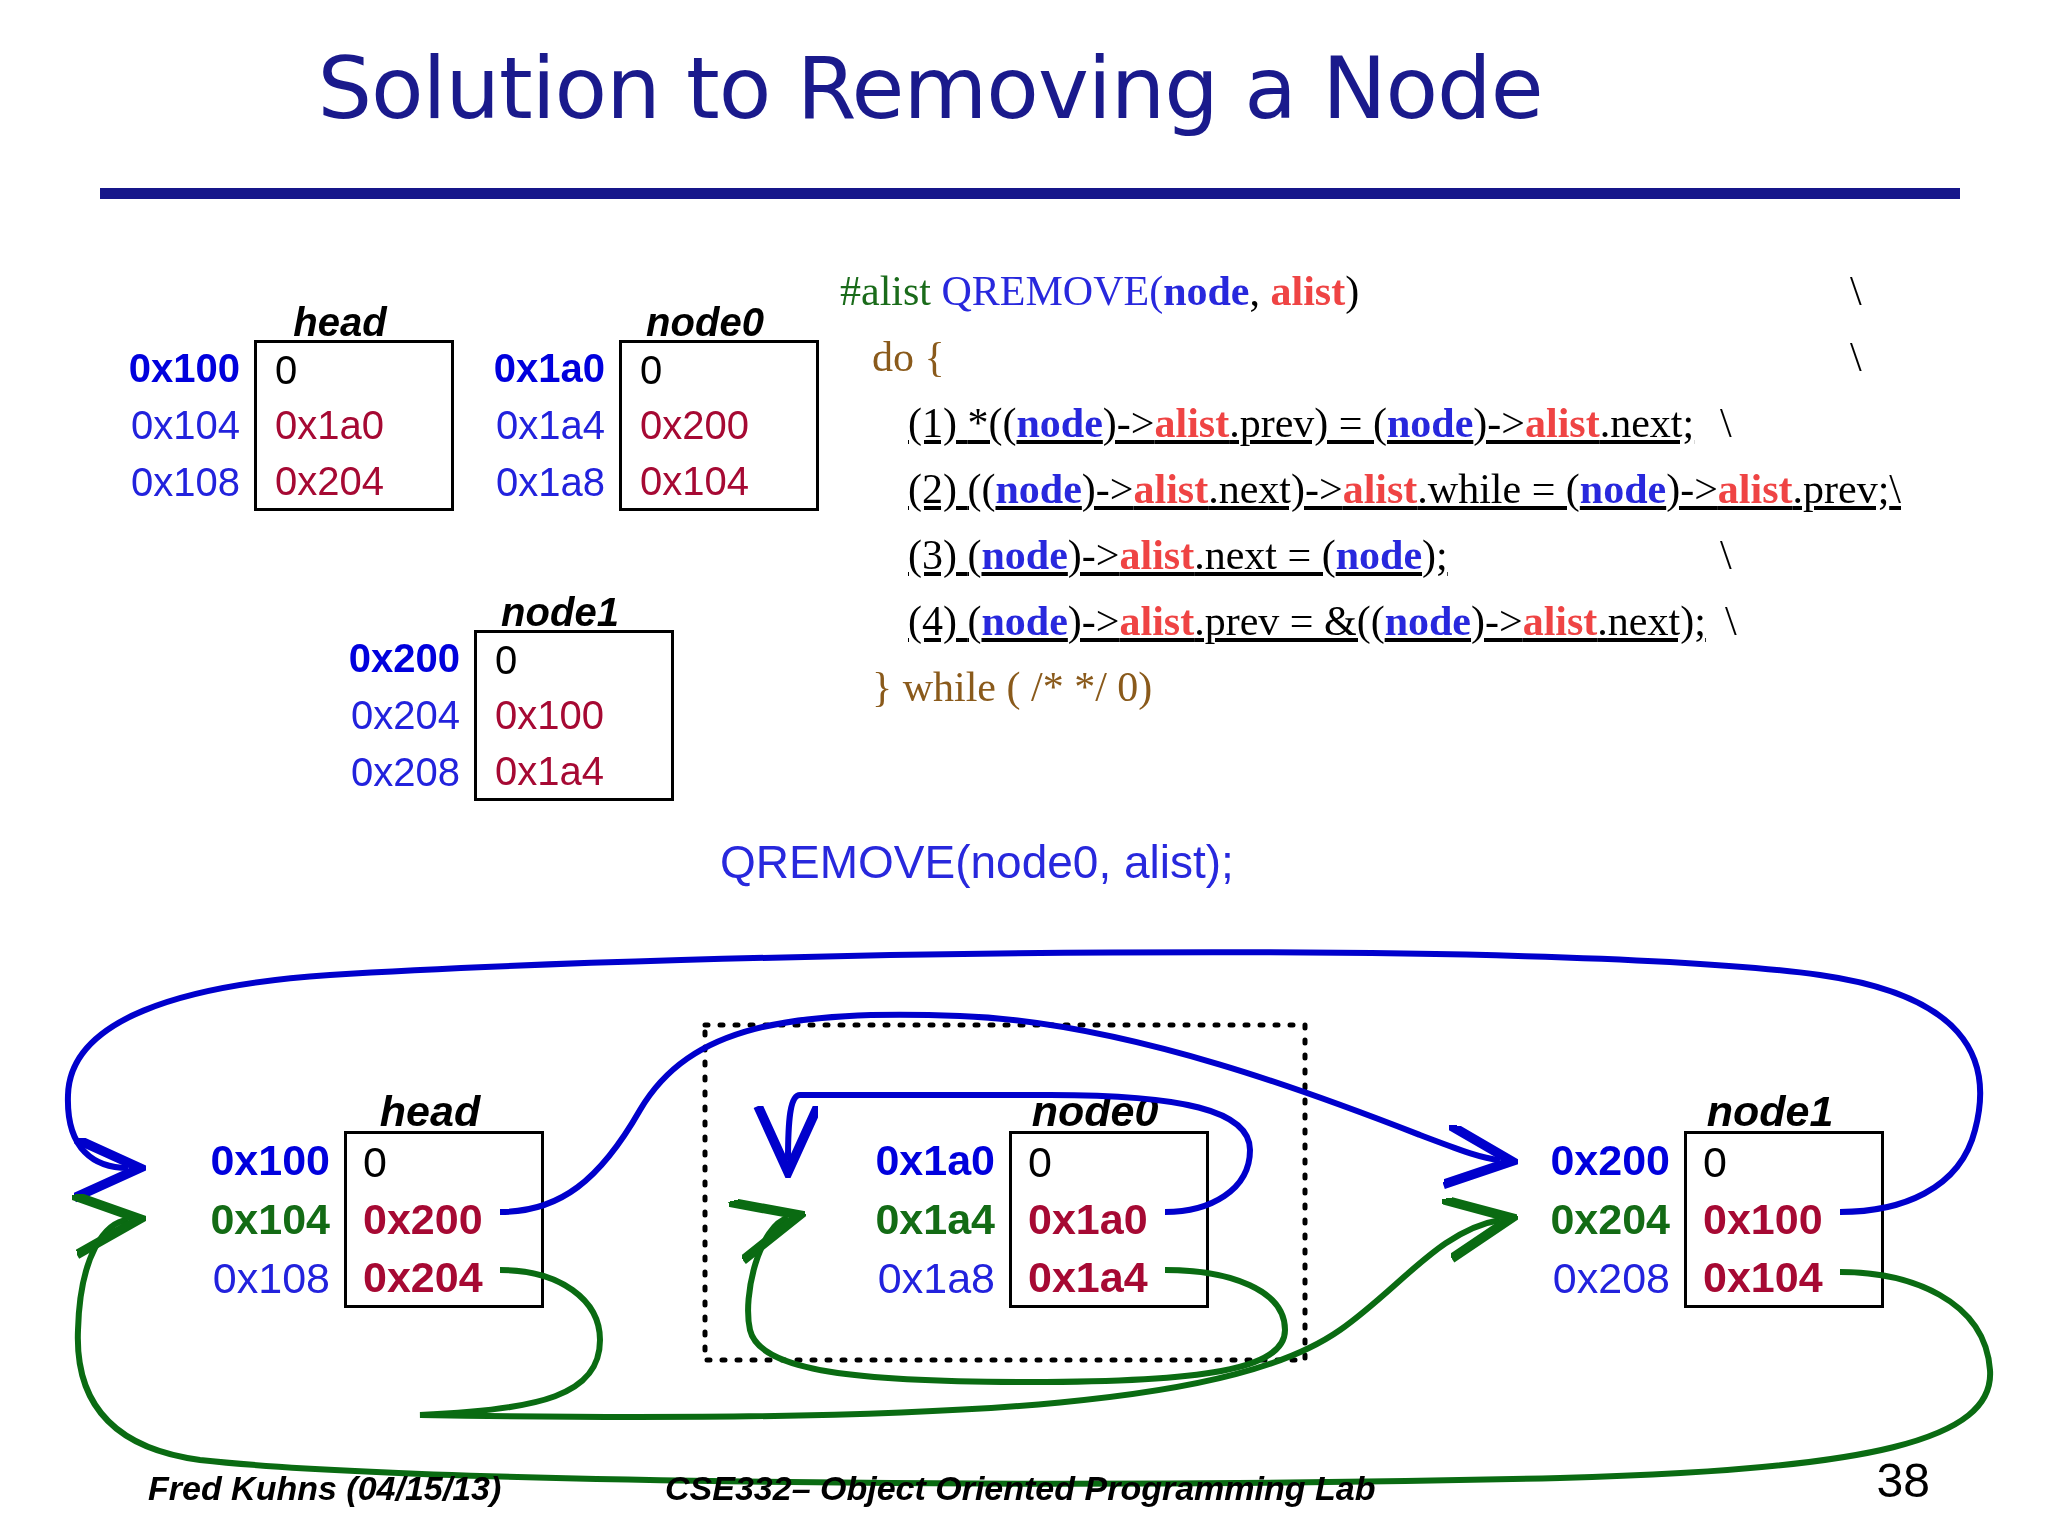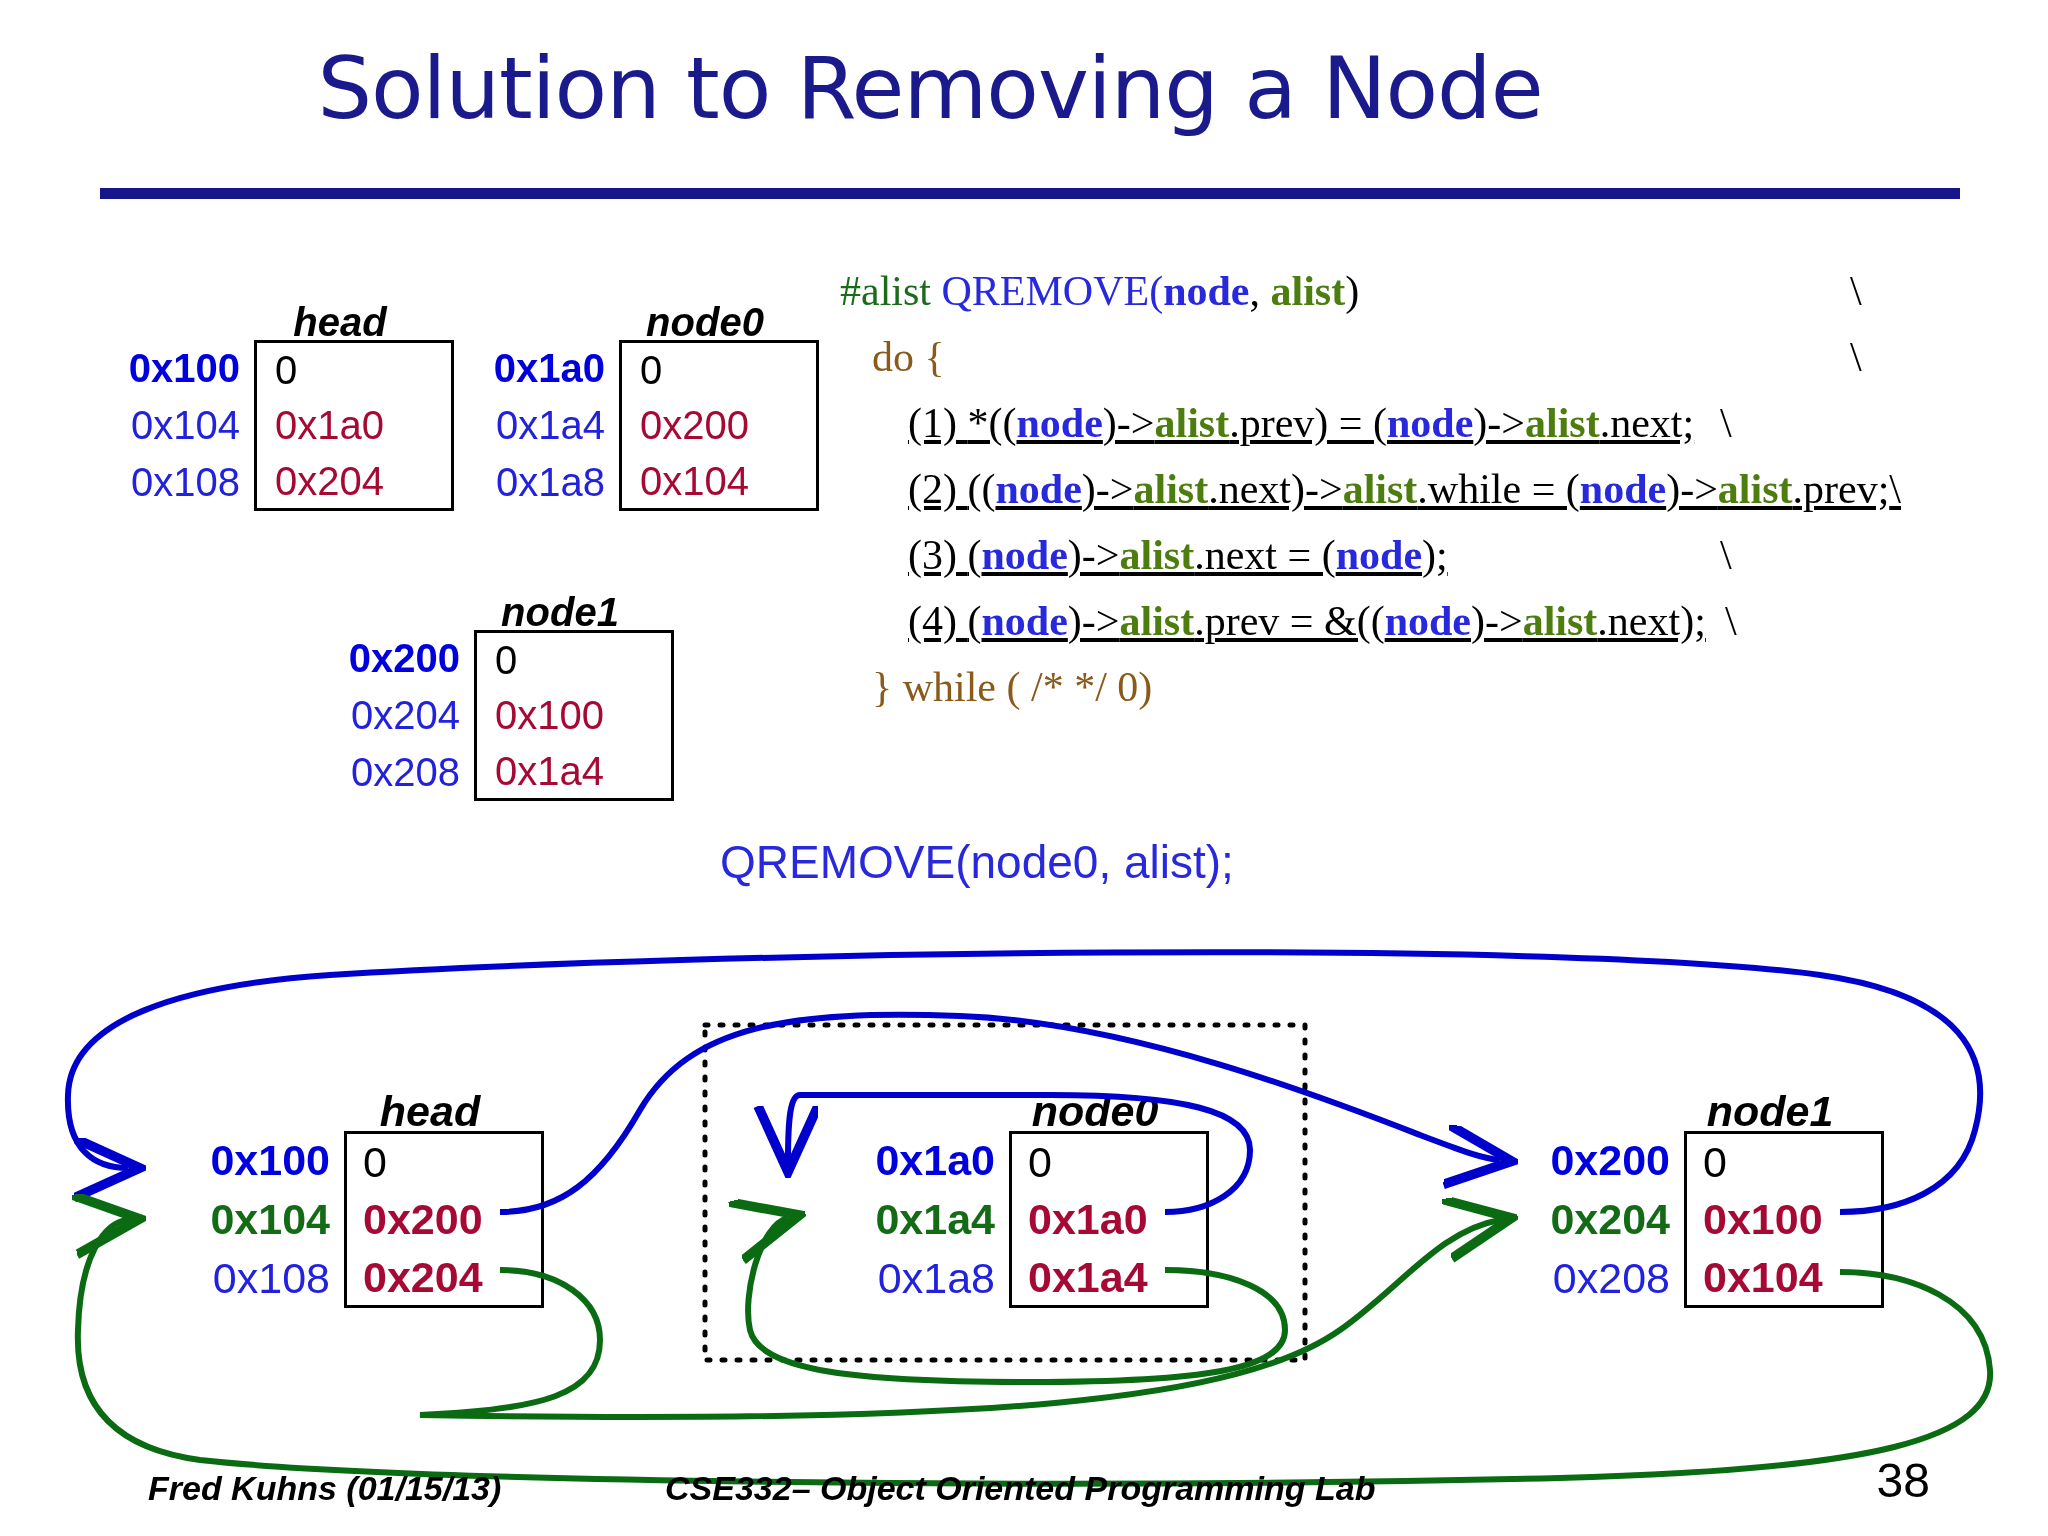--- a/index.html
+++ b/index.html
@@ -60,21 +60,21 @@
     position:absolute;left:840px;top:258px;width:1160px;
     font-family:"Liberation Serif",serif;font-size:42px;line-height:66px;
     color:#000;white-space:nowrap;
   }
   #code .ln{position:relative;}
   #code .ind1{padding-left:32px;}
   #code .ind2{padding-left:68px;text-decoration:underline;}
   .kw-define{color:#1a6b1a;}
   .kw-macro{color:#2828dd;}
   .kw-node{color:#2828dd;font-weight:bold;}
-  .kw-alist{color:#4d7c0f;font-weight:bold;}
+  .kw-alist{color:#ef4444;font-weight:bold;}
   .kw-brown{color:#8a5a1b;text-align:center;}
   .bslash{position:absolute;}
 
   
   #calllabel{
     position:absolute;left:720px;top:835px;
     font-family:"Liberation Sans",sans-serif;font-size:46px;color:#2828dd;
     white-space:nowrap;
   }
 
@@ -262,15 +262,15 @@
            C1000,1425 1240,1400 1340,1330 C1400,1288 1440,1230 1500,1220" fill="none" stroke="#0a6b12" stroke-width="6" marker-end="url(#ahg)"></path>
 
   <path d="M1165,1270 C1230,1270 1285,1290 1285,1330 C1285,1370 1200,1382 1030,1382
            C860,1382 760,1372 750,1330 C742,1295 760,1225 788,1218" fill="none" stroke="#0a6b12" stroke-width="6" marker-end="url(#ahg)"></path>
 
   <path d="M1840,1272 C1910,1272 1985,1300 1990,1370 C1995,1440 1870,1470 1560,1478
            C1050,1490 400,1482 200,1460 C110,1448 75,1400 78,1330
            C80,1255 105,1222 128,1220" fill="none" stroke="#0a6b12" stroke-width="6" marker-end="url(#ahg)"></path>
 </svg>
 
-<div class="footer" id="f-left">Fred Kuhns (01/15/13)</div>
+<div class="footer" id="f-left">Fred Kuhns (04/15/13)</div>
 <div class="footer" id="f-center">CSE332– Object Oriented Programming Lab</div>
 <div class="footer" id="f-right">38</div>
 
 </body></html>

